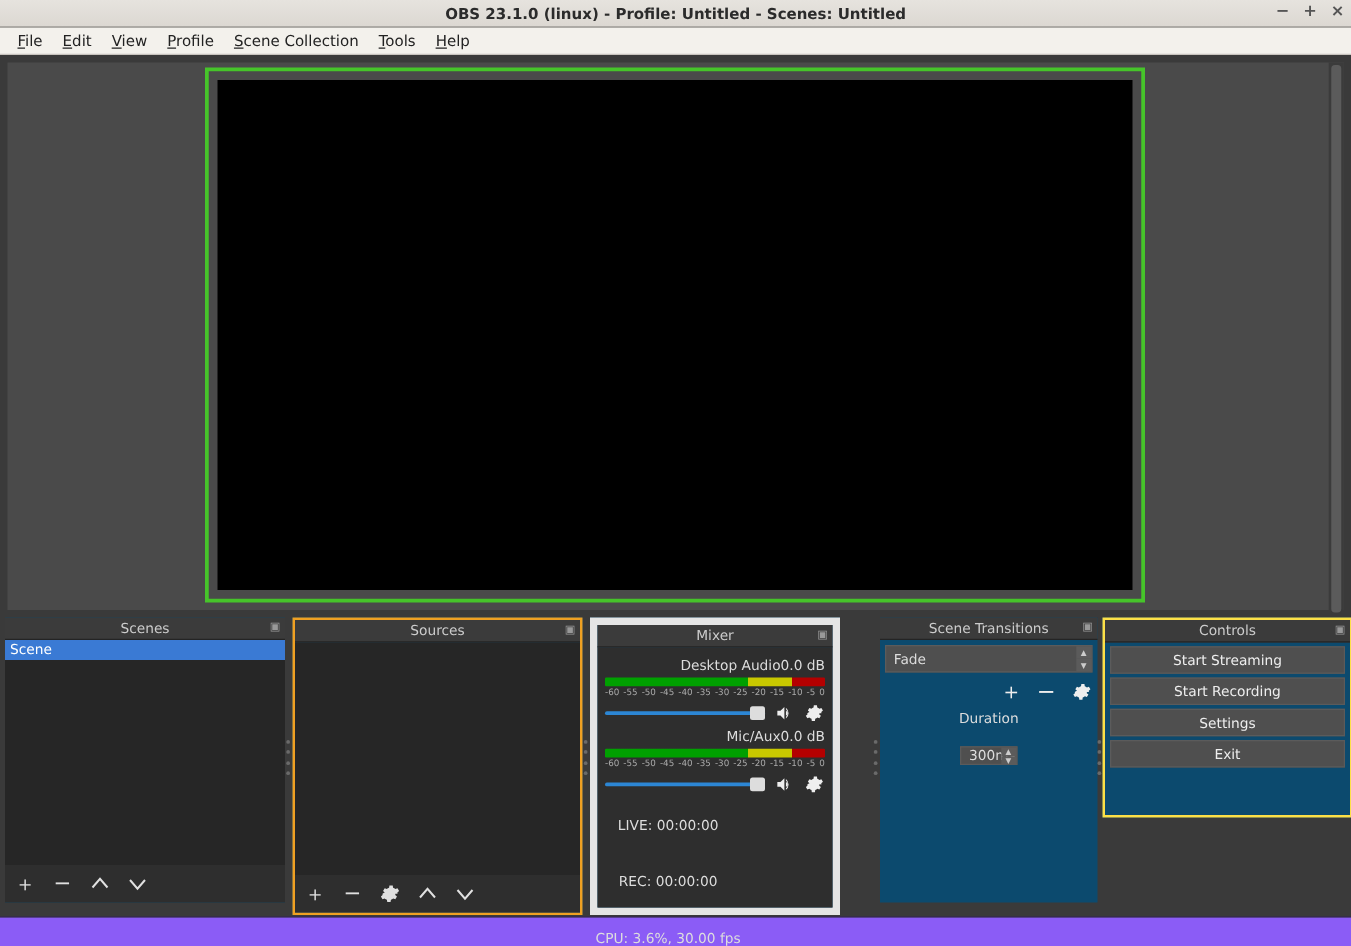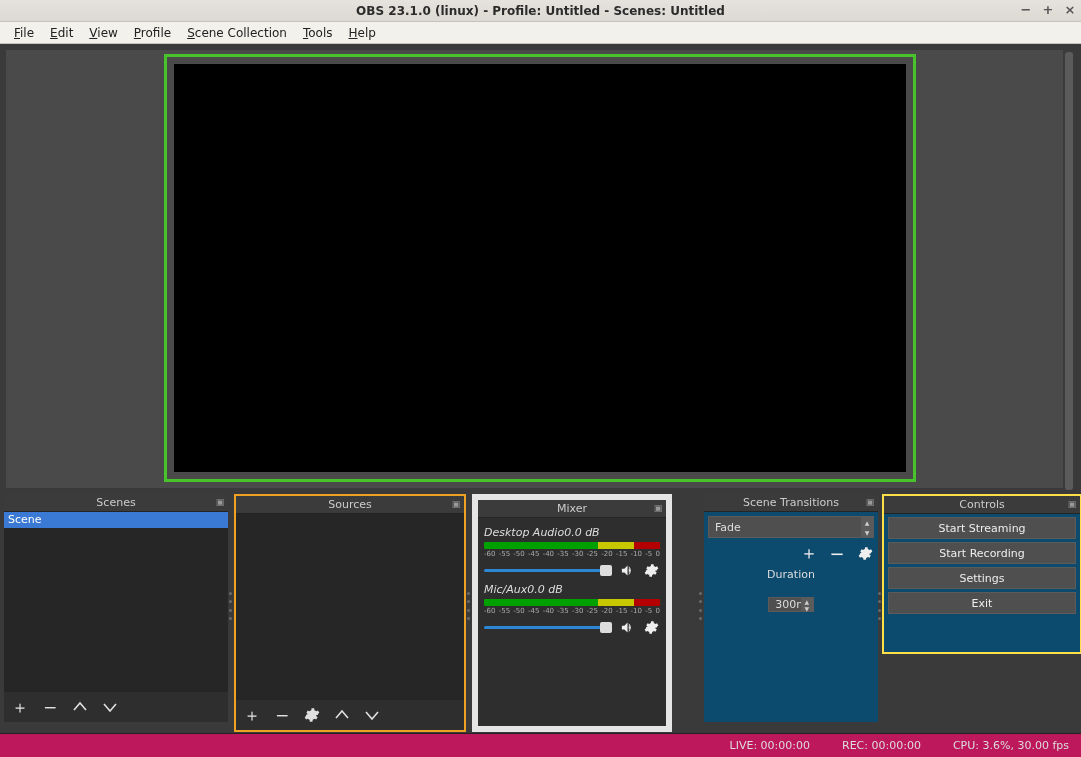--- a/index.html
+++ b/index.html
@@ -39,21 +39,21 @@
   .tbtn svg { width:16px; height:16px; }
 
   
   .sources { left:230px; top:0; width:232px; height:238px; border:2px solid #f0a022; }
   .sources .panel-inner { position:absolute; top:18px; left:0; right:0; bottom:30px; background:#262626;}
 
   
   .mixer { left:468px; top:0; width:200px; height:238px; border:6px solid #e5e5e5; }
   .mixer .panel-inner { position:absolute; top:18px; left:0; right:0; bottom:0; background:#2e2e2e; padding:4px 6px;}
   .chan { margin-top:4px; }
-  .chan-head { display:flex; justify-content:flex-start; font-size:11px; color:#ddd;font-style:italic;}
+  .chan-head { display:flex; justify-content:flex-end; font-size:11px; color:#ddd;}
   .meter { margin-top:3px; height:7px; position:relative; background:linear-gradient(90deg,#00a000 0%,#00a000 65%,#c8c800 65%,#c8c800 85%,#b40000 85%,#b40000 100%); border-radius:1px;}
   .ticks { font-size:7px; color:#aaa; display:flex; justify-content:space-between; margin-top:1px;}
   .slider-row { display:flex; align-items:center; margin-top:3px;}
   .slider-track { flex:1; height:3px; background:#2c86d4; position:relative; border-radius:2px;}
   .slider-thumb { position:absolute; right:0; top:-4px; width:12px; height:11px; background:#ddd; border-radius:2px;}
   .sicn { width:18px; height:18px; margin-left:6px; display:flex; align-items:center; justify-content:center; color:#eee; cursor:pointer;}
   .sicn svg { width:15px; height:15px; }
 
   
   .transitions { left:700px; top:0; width:174px; height:228px; }
@@ -69,21 +69,21 @@
   
   .controls { left:878px; top:0; width:200px; height:160px; border:2px solid #fde047; }
   .ctrl-body { position:absolute; top:18px; left:4px; right:4px;}
   .cbtn { height:22px; margin-top:3px; background:#4f4f4f; border:1px solid #5b5b5b; color:#eee; font-size:11px; display:flex; align-items:center; justify-content:center; cursor:pointer;}
 
   
   .vgrip { position:absolute; width:4px; height:28px; cursor:col-resize; display:flex; flex-direction:column; justify-content:space-between; }
   .vgrip span { width:3px; height:3px; background:#6a6a6a; border-radius:50%;}
 
   
-  .status { position:absolute; left:0; right:0; bottom:0; height:24px; background:#be185d; border-top:1px solid #222; display:flex; align-items:center; justify-content:flex-end; gap:32px; padding-right:12px; font-size:11px; color:#ddd;}
+  .status { position:absolute; left:0; right:0; bottom:0; height:24px; background:#8b5cf6; border-top:1px solid #222; display:flex; align-items:center; justify-content:flex-end; gap:32px; padding-right:12px; font-size:11px; color:#ddd;flex-direction:column;}
 
   
   .vscroll { position:absolute; right:0; top:0; bottom:0; width:12px; background:#3b3b3b;}
   .vscroll .thumb { position:absolute; left:2px; right:2px; top:2px; height:50%; background:#5b5b5b; border-radius:3px;}
 
   
   .gear { width:15px; height:15px; }
 </style>
 </head>
 <body>

